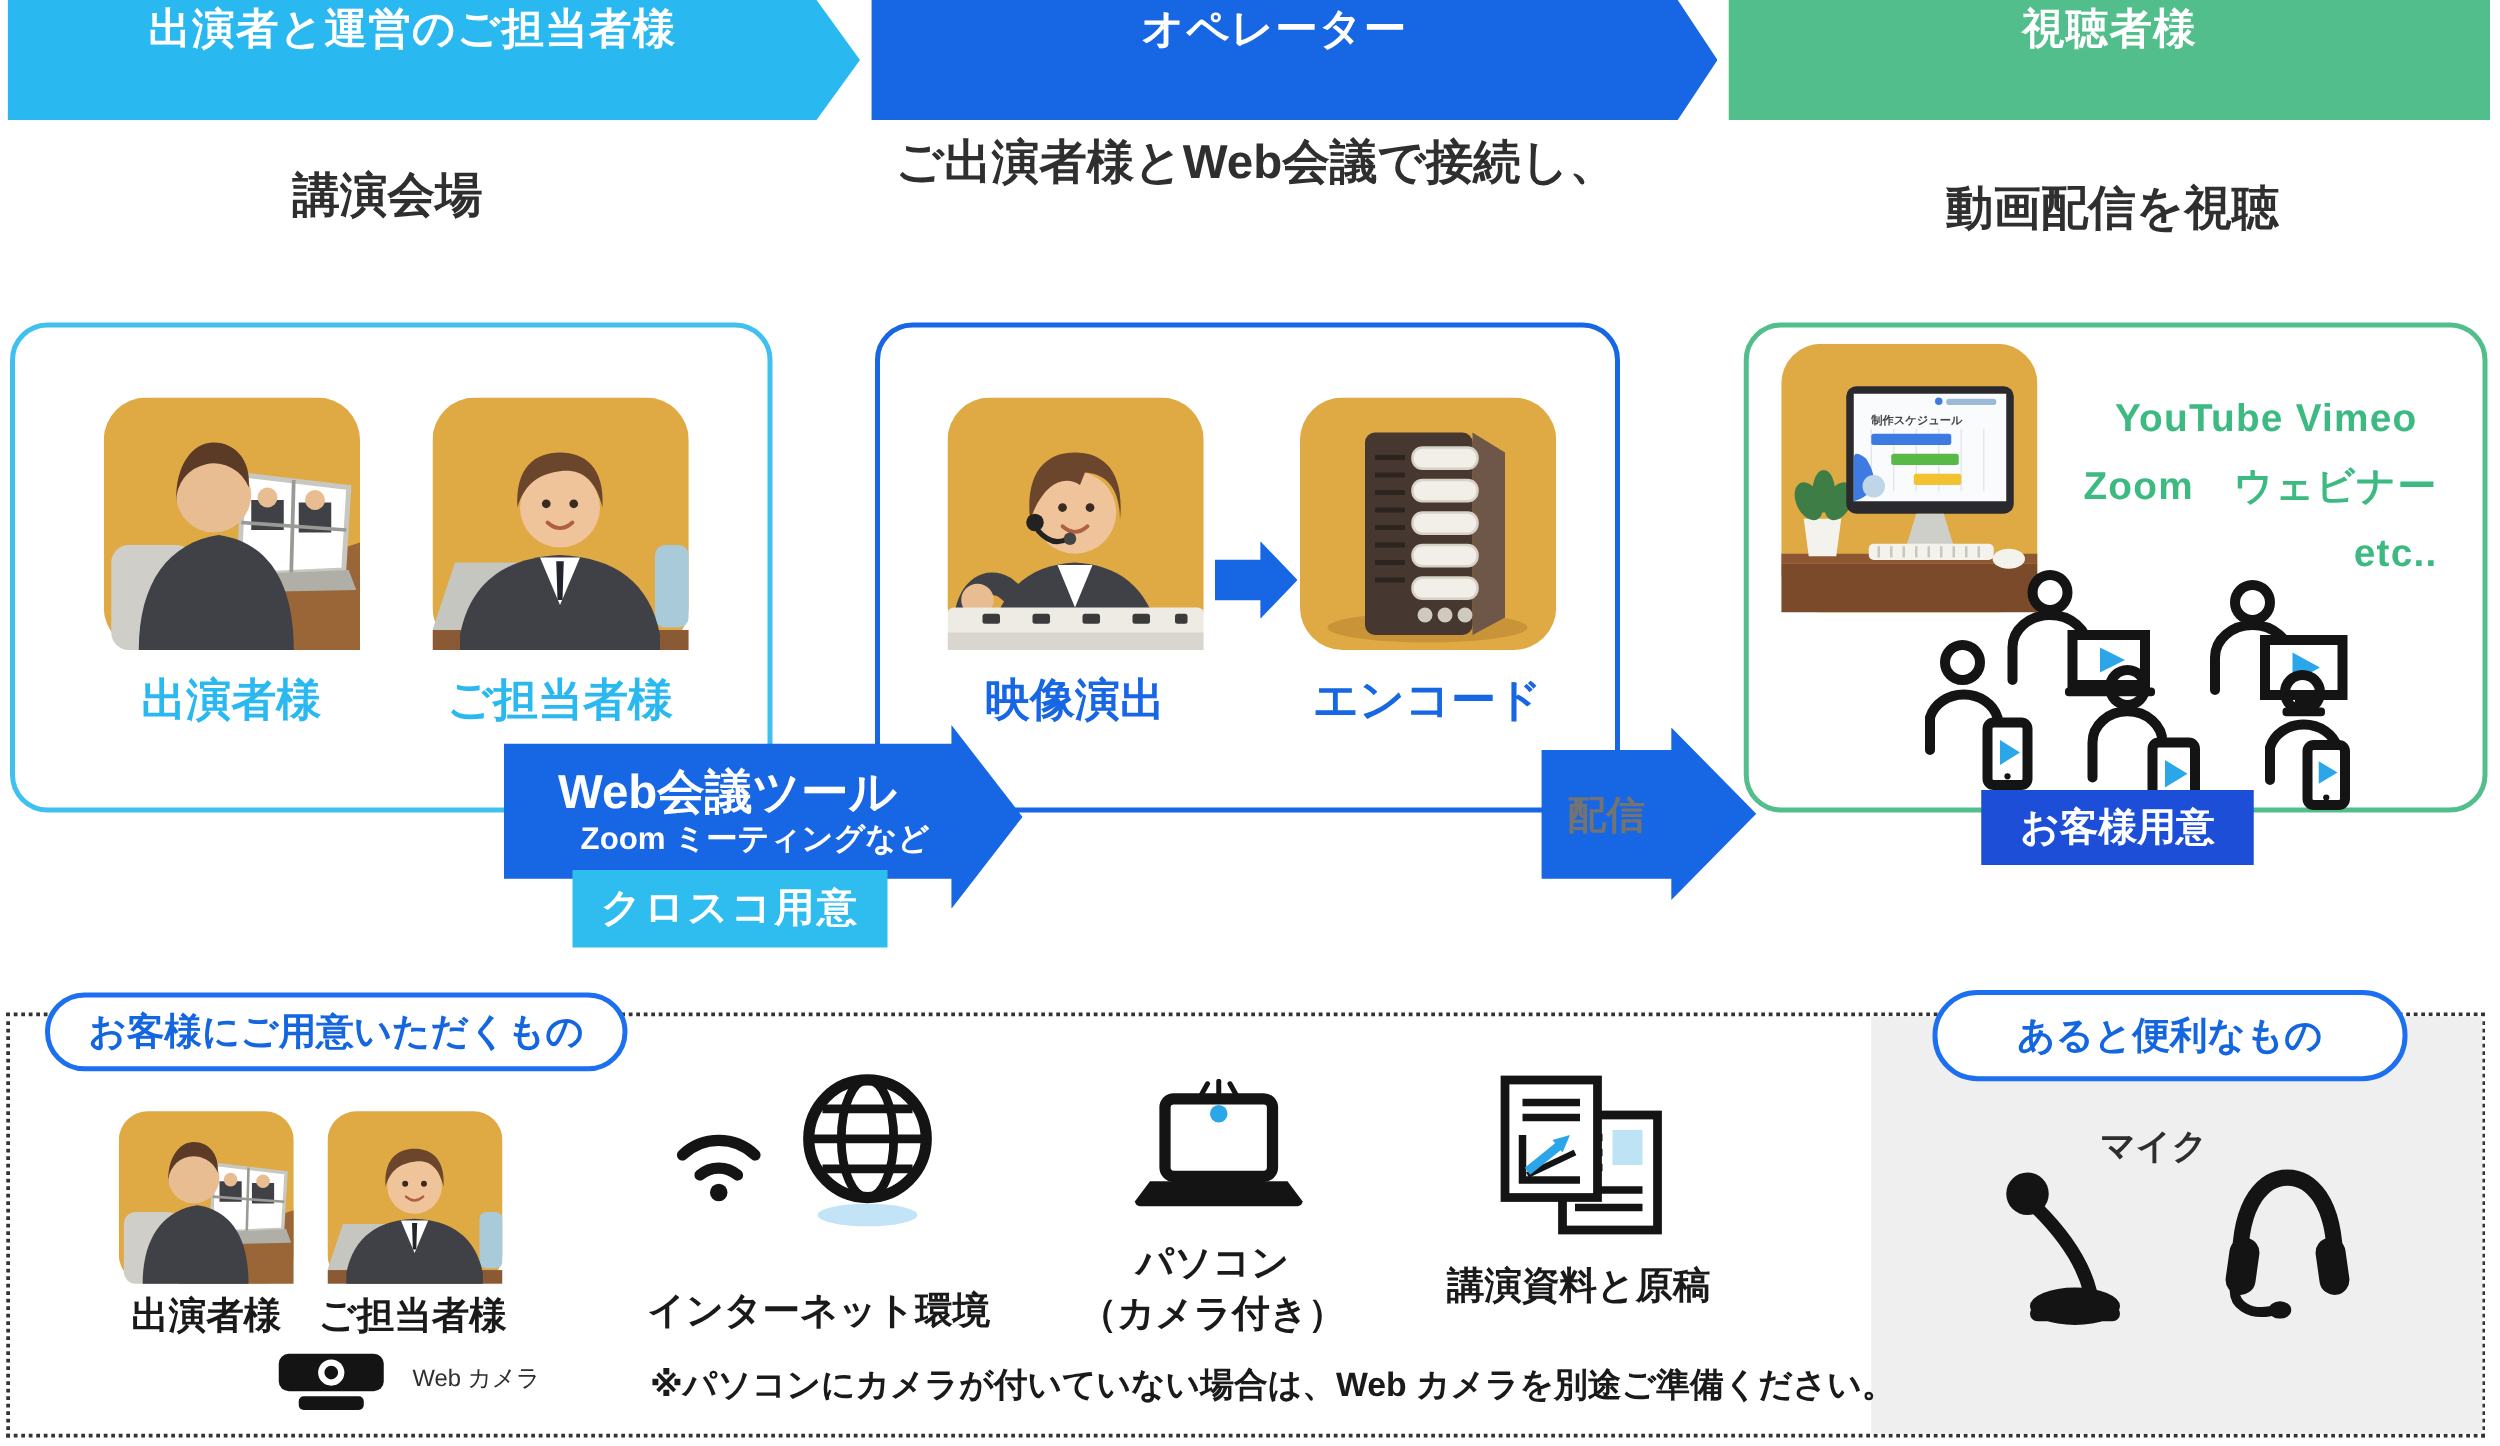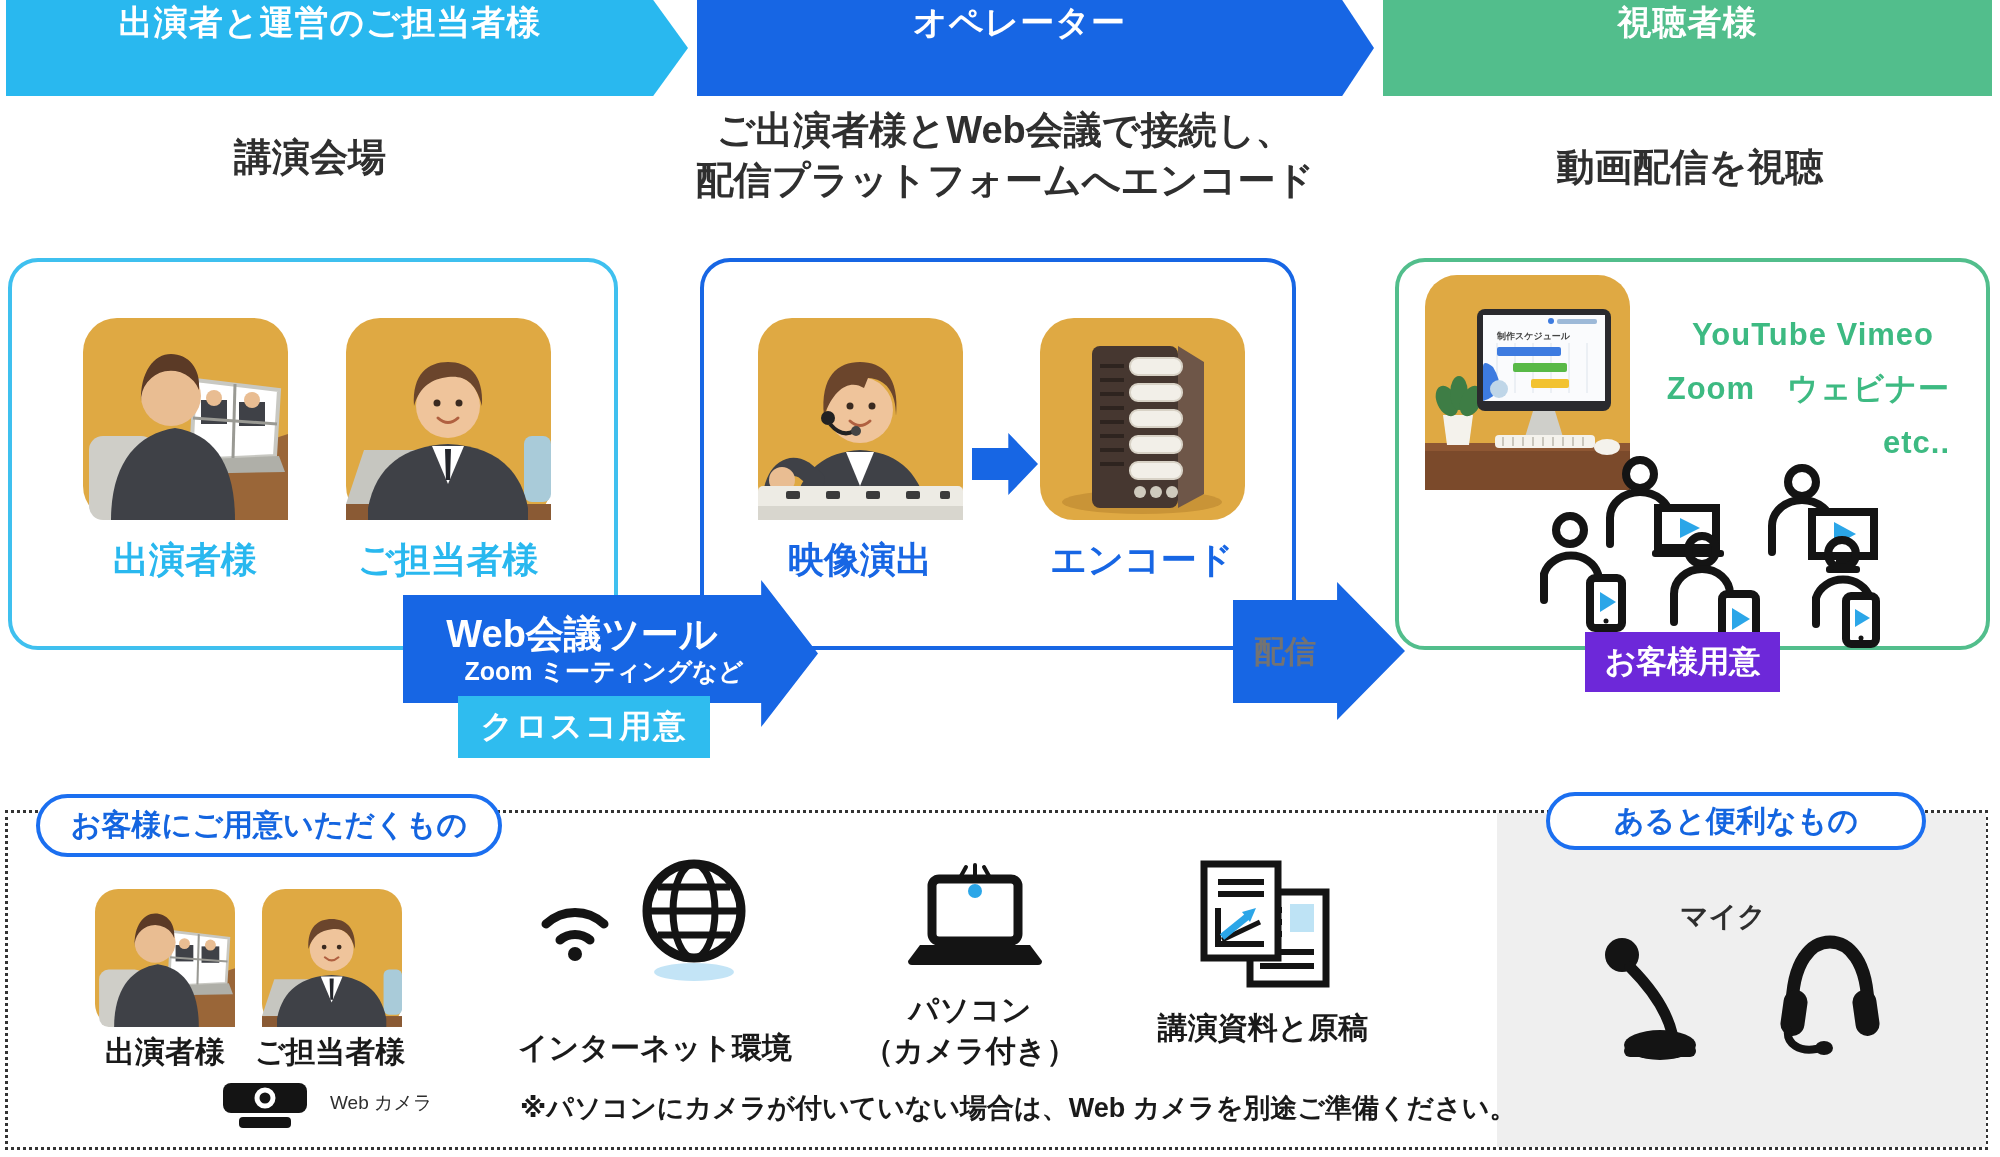--- a/index.html
+++ b/index.html
@@ -53,29 +53,29 @@
   #dist-arrow{left:1233px;top:582px;width:172px;height:138px;background:var(--accent-blue);
     clip-path:polygon(0 13%,60.5% 13%,60.5% 0,100% 50%,60.5% 100%,60.5% 87.7%,0 87.7%);z-index:5;}
   #dist-arrow-text{left:1233px;top:600px;width:104px;height:103px;display:flex;align-items:center;justify-content:center;
     color:#737373;font-size:31px;font-weight:bold;z-index:6;}
   #mid-arrow{left:972px;top:433px;width:66px;height:62px;background:var(--accent-blue);
     clip-path:polygon(0 24%,55% 24%,55% 0,100% 50%,55% 100%,55% 76%,0 76%);z-index:2;}
   
   #platform-text{left:1650px;top:308px;width:300px;z-index:2;text-align:right;color:#3DBA82;font-weight:bold;font-size:31px;line-height:54px;letter-spacing:1px;}
   #platform-line1{padding-right:16px;}
   #audience{left:1540px;top:452px;width:340px;height:200px;z-index:2;}
-  #viewer-badge{left:1585px;top:632px;width:195px;height:60px;background:#6d28d9;color:#fff;display:flex;align-items:center;justify-content:center;
+  #viewer-badge{left:1585px;top:632px;width:218px;height:60px;background:#1d4ed8;color:#fff;display:flex;align-items:center;justify-content:center;
     font-size:31px;font-weight:bold;z-index:6;}
   
   #dotted-box{left:5px;top:810px;width:1983px;height:340px;border:3px dotted #333;box-sizing:border-box;z-index:1;}
   #gray-panel{left:1497px;top:813px;width:489px;height:334px;background:var(--panel-gray);z-index:1;}
   .pill{position:absolute;background:#fff;border:4px solid #1B6FF0;border-radius:36px;display:flex;align-items:center;justify-content:center;
     color:#1465E0;font-weight:bold;font-size:30px;z-index:4;box-sizing:border-box;}
   #pill-customer{left:36px;top:794px;width:466px;height:63px;}
-  #pill-optional{left:1546px;top:792px;width:380px;height:58px;}
+  #pill-optional{left:1546px;top:792px;width:380px;height:73px;}
   .photo-small{position:absolute;width:140px;height:146px;z-index:2;}
   .photo-small svg{display:block;width:100%;height:100%;}
   .bottom-label{position:absolute;font-size:30px;font-weight:bold;color:#1a1a1a;text-align:center;z-index:2;}
   .bicon{position:absolute;z-index:2;}
   .bicon svg{display:block;width:100%;height:100%;}
   #webcam-row-label{left:330px;top:1090px;font-size:19px;font-weight:normal;z-index:2;}
   #webcam-note{left:520px;top:1090px;font-size:27px;font-weight:bold;color:#1a1a1a;z-index:2;}
   #mic-label{left:1623px;top:898px;width:200px;text-align:center;font-size:28px;font-weight:bold;z-index:2;}
 </style>
 </head>
@@ -89,21 +89,20 @@
   <div id="banner2" class="banner">
     <span>オペレーター</span>
   </div>
   <div id="banner3" class="banner">
     <span>視聴者様</span>
   </div>
 
   <div id="subtitle-left" class="subtitle">講演会場</div>
   <div id="subtitle-mid" class="subtitle">
     <div>ご出演者様とWeb会議で接続し、</div>
-    <div>配信プラットフォームへエンコード</div>
   </div>
   <div id="subtitle-right" class="subtitle">動画配信を視聴</div>
 
   <div id="venue-box" class="stage-box"></div>
   <div class="photo" style="left:83px;top:318px;">
     <svg viewBox="0 0 205 202">
       <rect width="205" height="202" rx="34" fill="#DFA943"></rect>
       <polygon points="70,160 205,116 205,202 70,202" fill="#9A6638"></polygon>
       <rect x="6" y="118" width="66" height="84" rx="14" fill="#CFCEC8"></rect>
       <polygon points="112,62 196,72 192,138 108,142" fill="#fff" stroke="#C8C8C2" stroke-width="4"></polygon>

